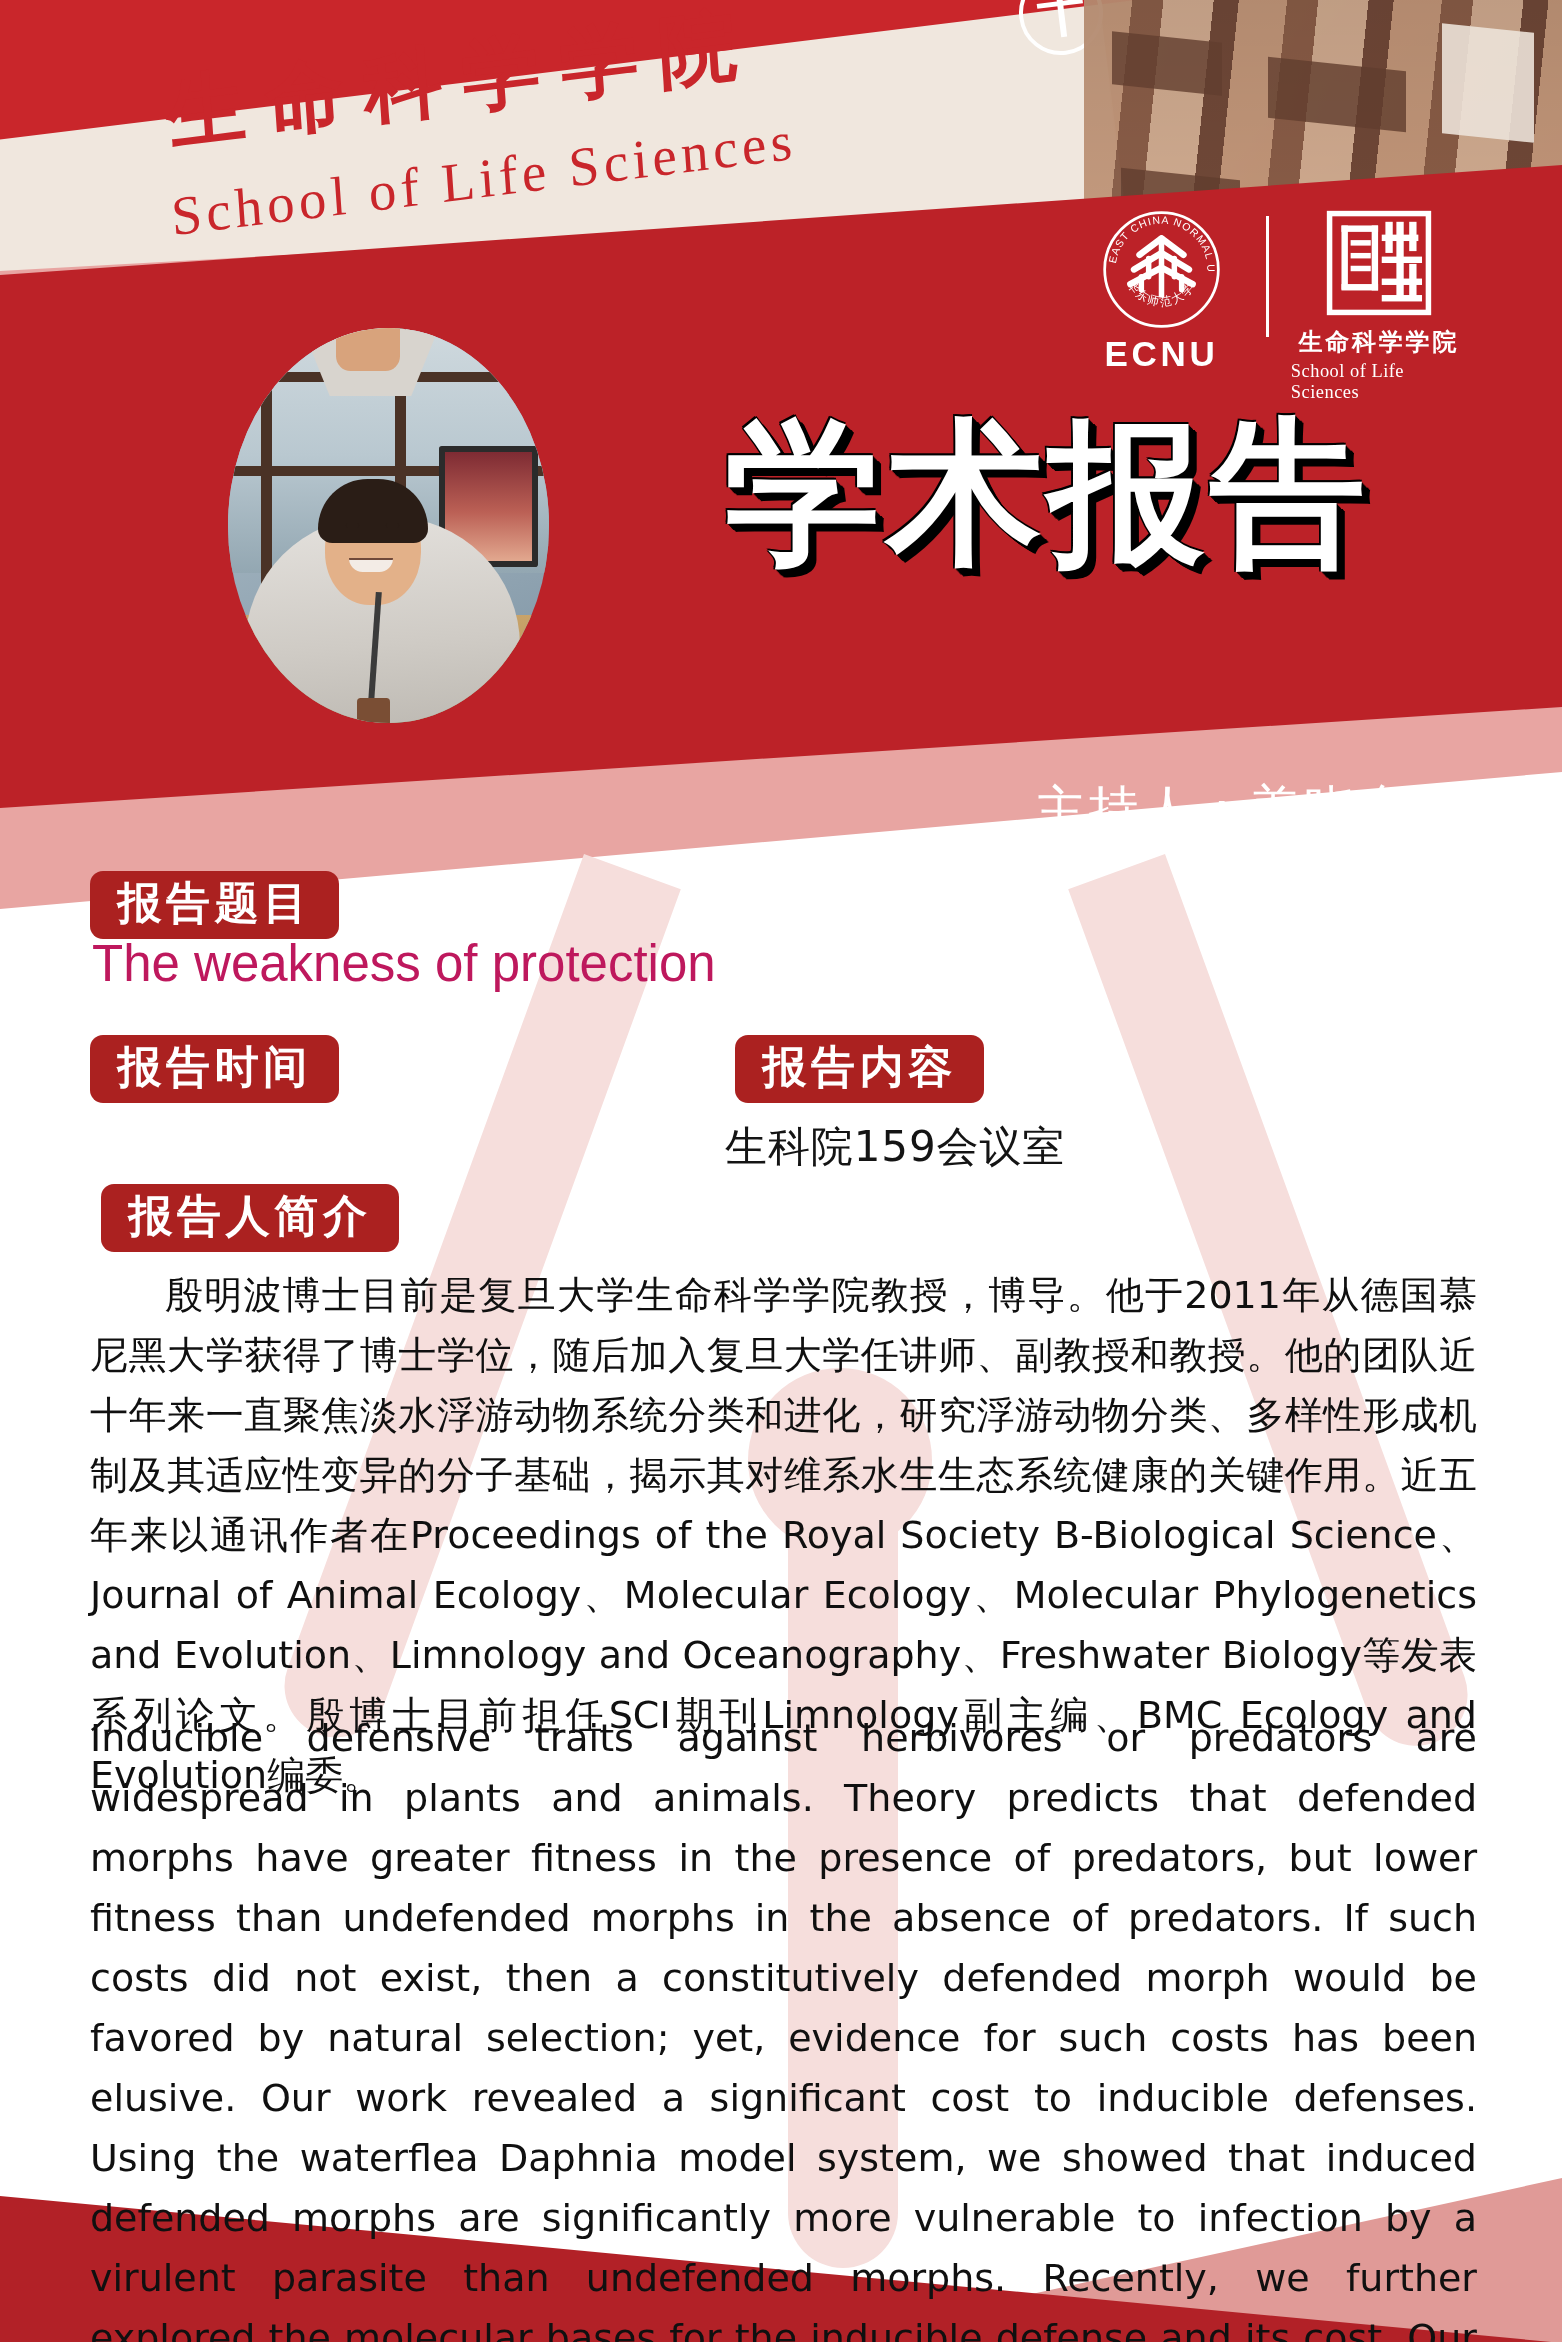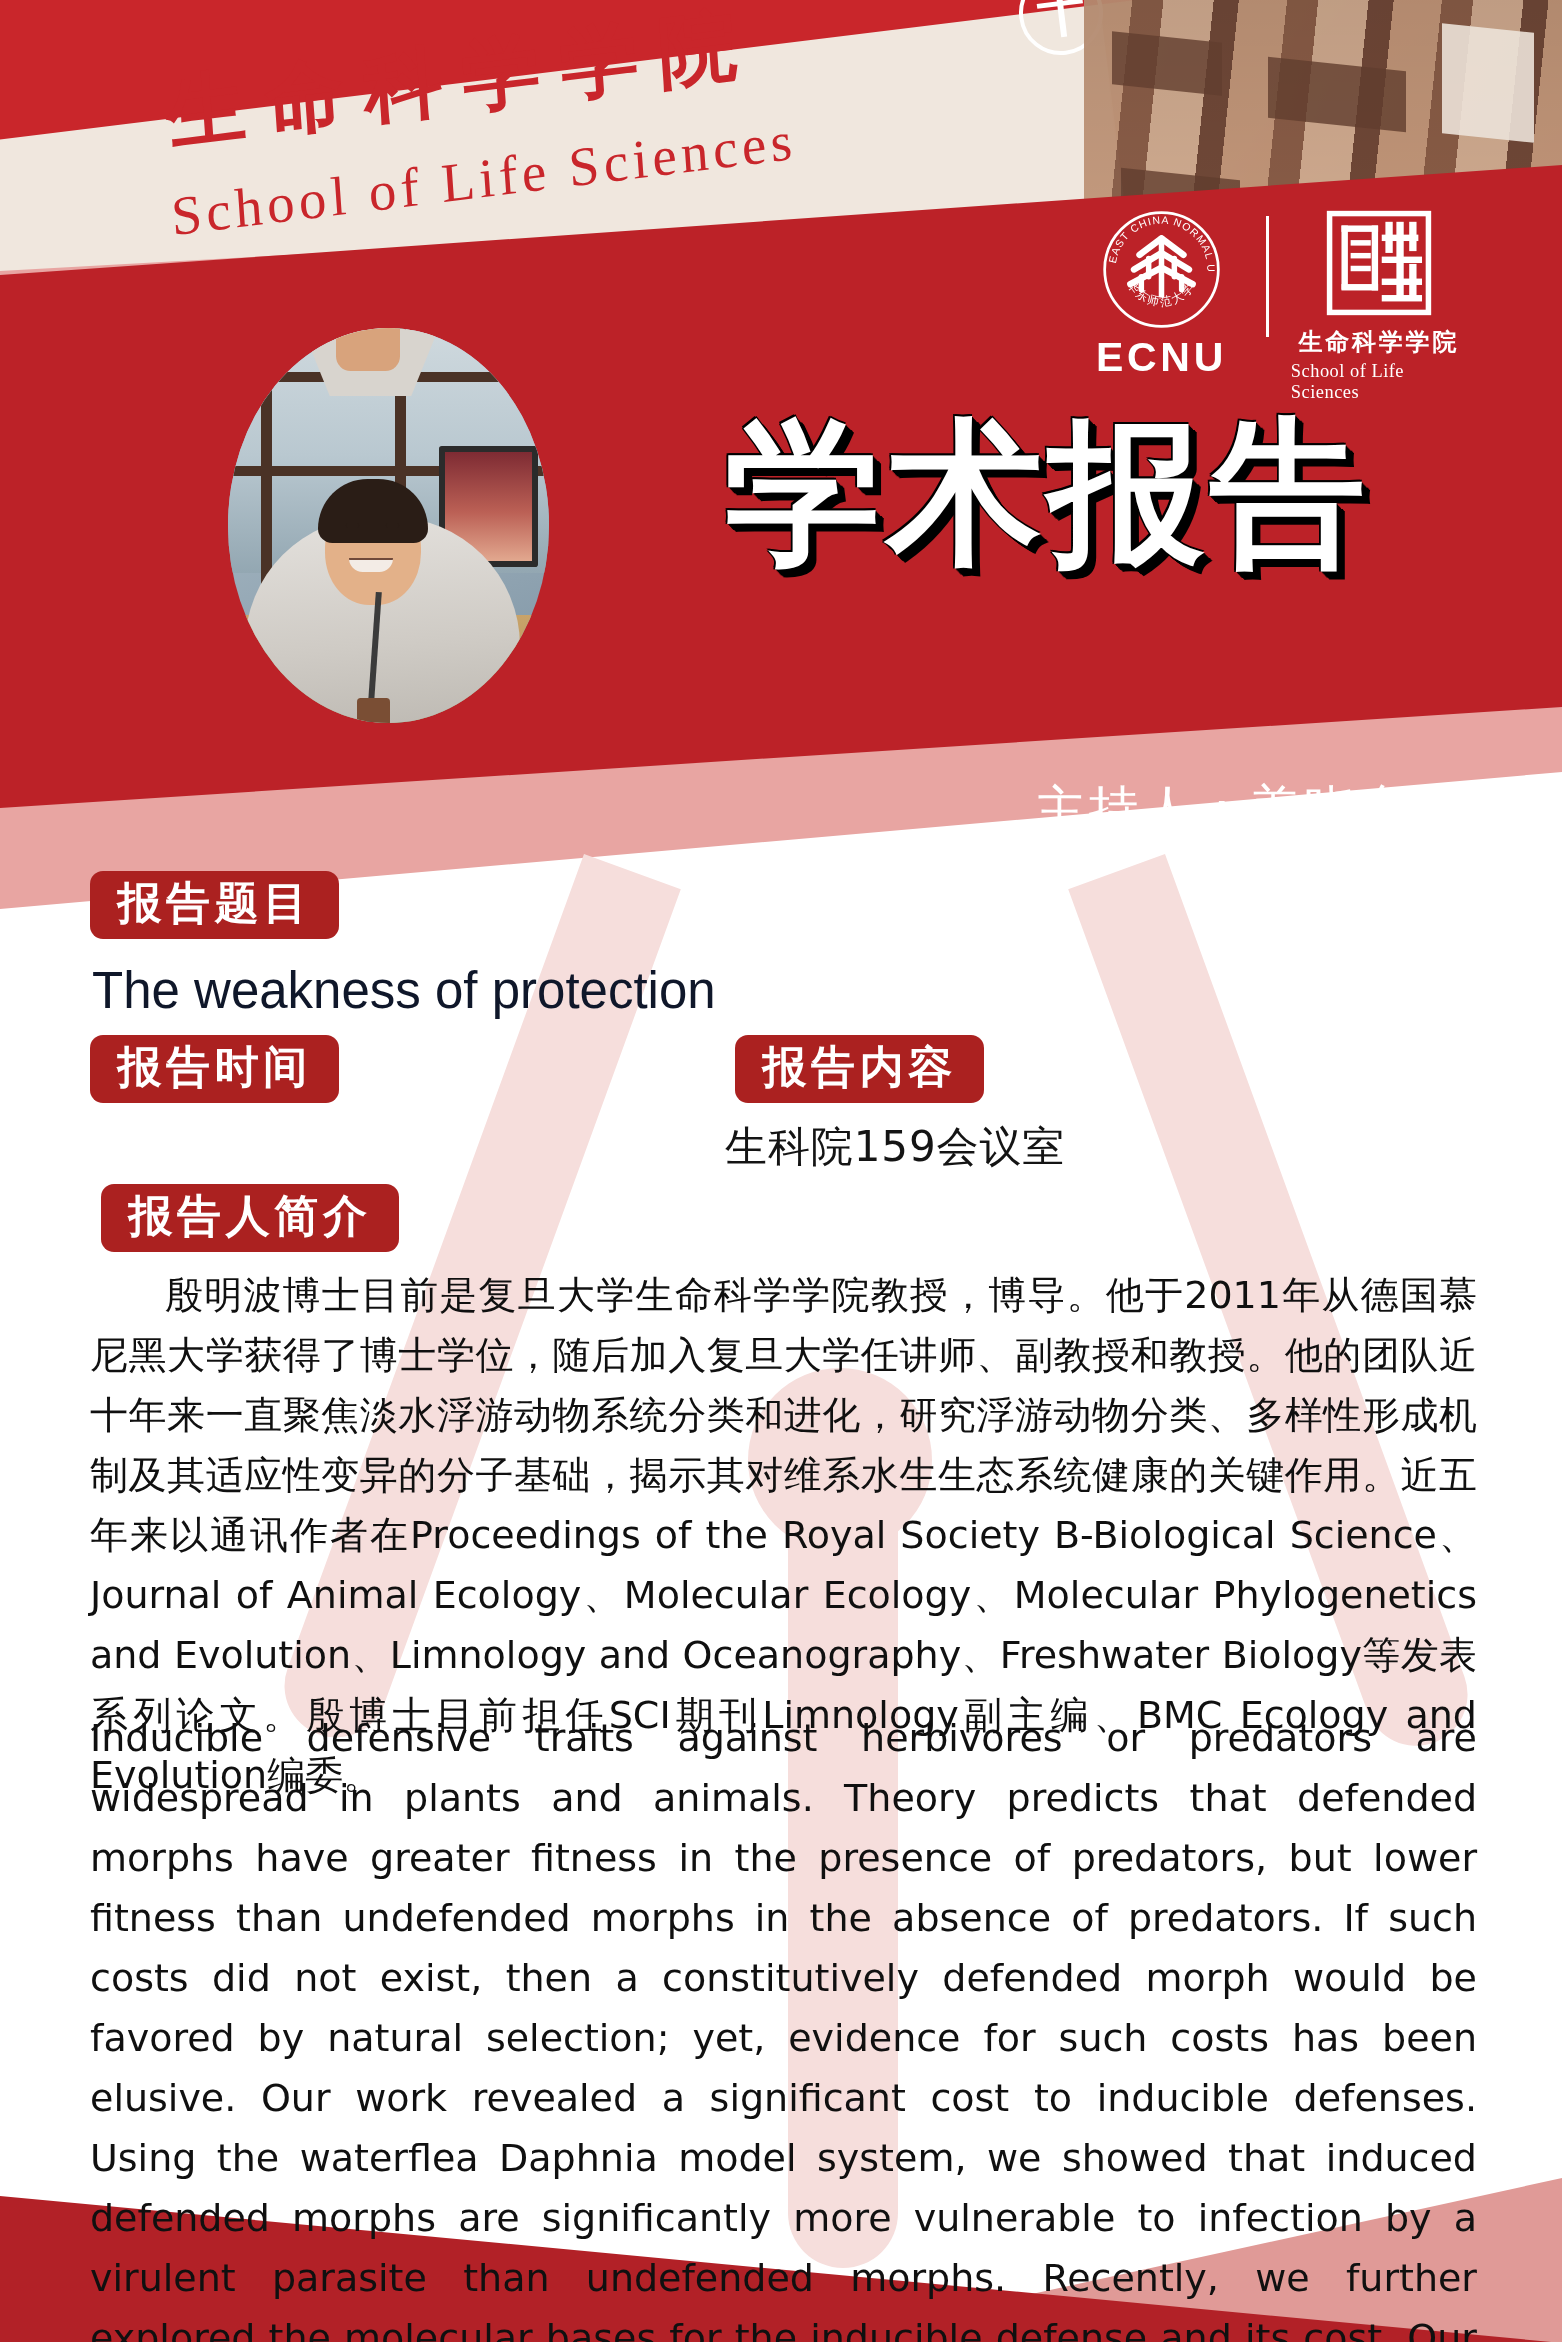--- a/index.html
+++ b/index.html
@@ -154,21 +154,21 @@
   }
 
   
   .logo-wrap {
     position:absolute; left:1079px; top:209px;
     display:flex; align-items:flex-start; gap:22px;
   }
   .logo-left { display:flex; flex-direction:column; align-items:center; width:165px; }
   .logo-sep { width:2.8px; height:121px; background:#fff; margin-top:7.3px; }
   .logo-right { display:flex; flex-direction:column; align-items:center; width:176px; }
-  .ecnu-name { font-size:41px; font-weight:bold; color:#fff; letter-spacing:3.7px; margin-top:3.7px; }
+  .ecnu-name { font-size:35px; font-weight:bold; color:#fff; letter-spacing:3.7px; margin-top:3.7px; }
   .sls-cn {
     font-size:24px; color:#fff; letter-spacing:2.8px; margin-top:9.2px;
     font-family:"DejaVu Sans","Liberation Sans",sans-serif; font-weight:bold;
   }
   .sls-en {
     font-size:18.4px; color:#fff; letter-spacing:0.5px; margin-top:2.8px;
     font-family:"Liberation Serif","DejaVu Serif",serif;
   }
   .seal-box {
     width:108px; height:108px; position:relative;
@@ -222,22 +222,22 @@
     background:#ab2120; color:#ffffff;
     border-radius:13px;
     padding:10px 27.5px 13.8px 27.5px;
     font-size:44px; font-weight:bold; letter-spacing:4.6px;
     font-family:"DejaVu Sans","Liberation Sans",sans-serif;
     line-height:1;
   }
   .abs-badge { position:absolute;text-align:right; }
 
   .talk-title {
-    position:absolute; left:92px; top:961px;
-    font-size:51px; color:#0f172a; letter-spacing:0px; white-space:nowrap;
+    position:absolute; left:92px; top:934px;
+    font-size:51px; color:#be185d; letter-spacing:0px; white-space:nowrap;
     font-family:"Liberation Sans","DejaVu Sans",sans-serif;
   }
   .meta-value {
     position:absolute; font-size:42px; color:#141414; white-space:nowrap;
     letter-spacing:0.9px;
     font-family:"DejaVu Sans","Liberation Sans",sans-serif;
   }
 
   .body-text {
     position:absolute; left:90px; width:1387px;

